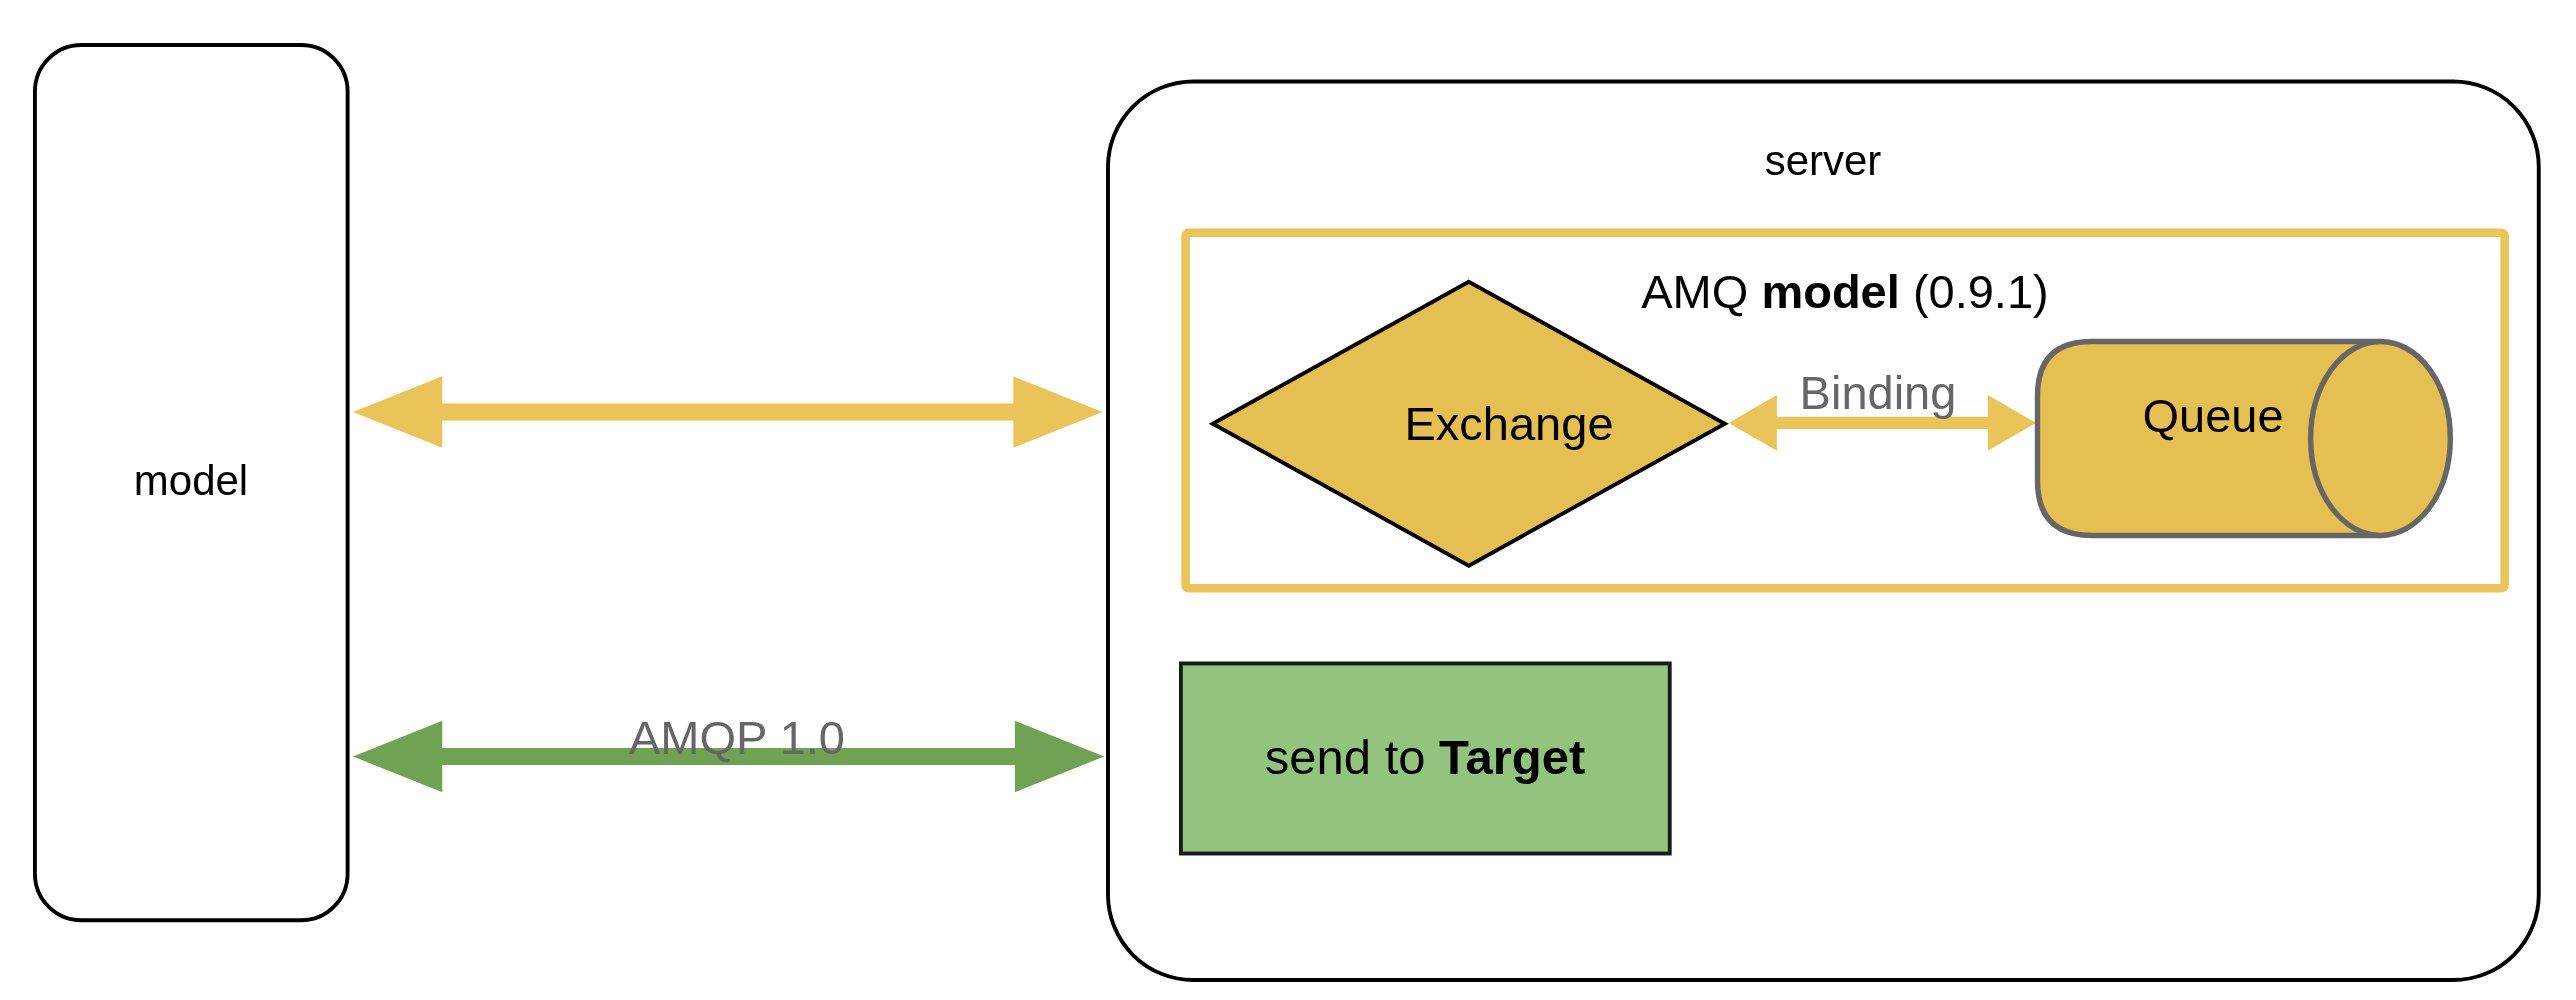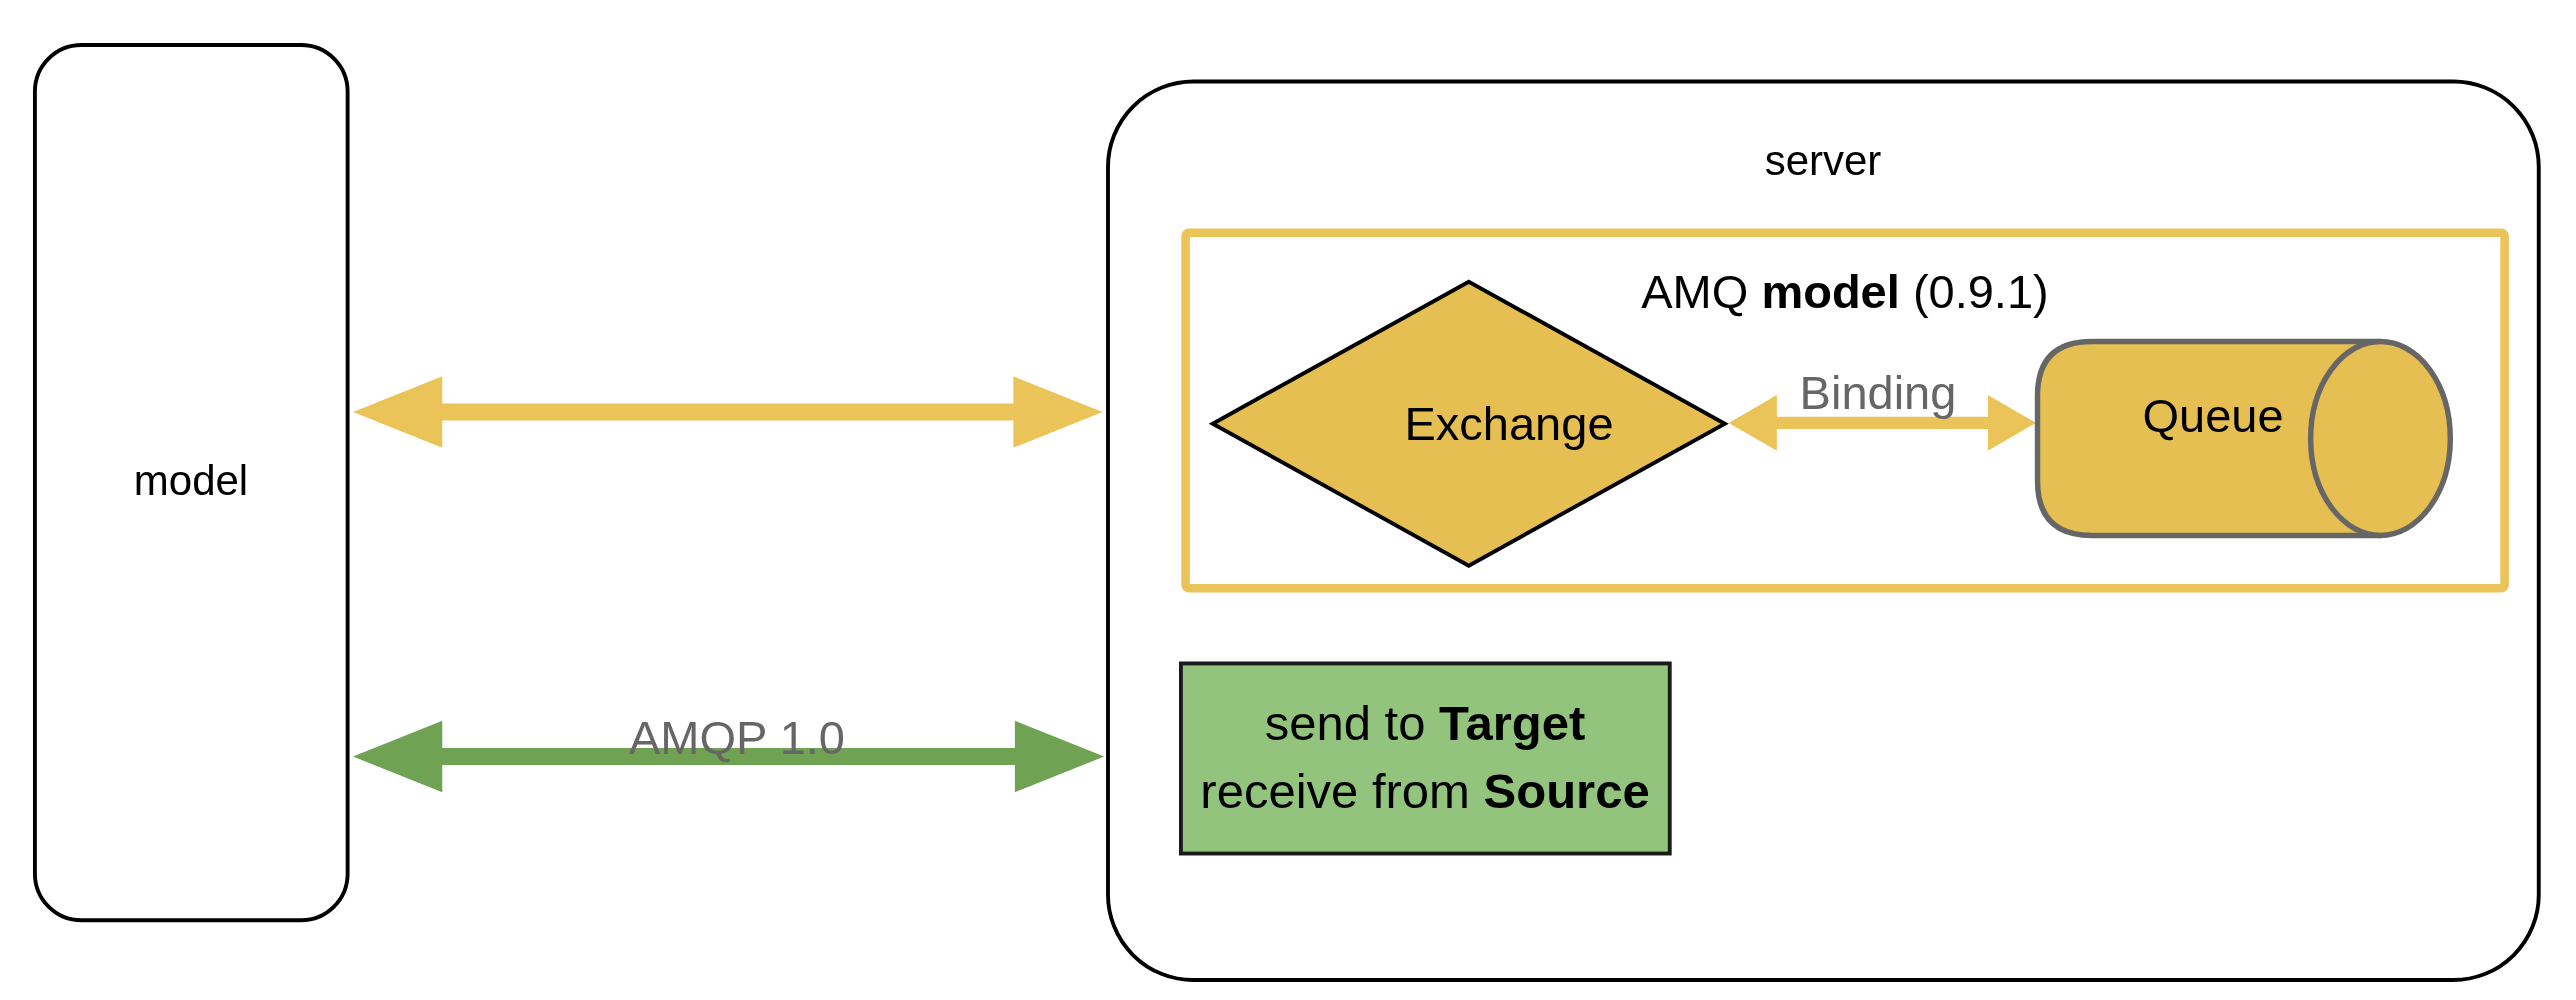--- a/index.html
+++ b/index.html
@@ -57,17 +57,16 @@
   </div>
 
   <div class="label" style="left:1469px;top:424px;margin-left:40px;">Exchange</div>
 
   <div class="label gray" style="left:1878px;top:393px;text-align:center;">Binding</div>
 
   <div class="label" style="left:2213px;top:416px;">Queue</div>
 
   <div class="label greenbox-text" style="left:1425px;top:758px;">
     <div><span>send to </span><span class="b">Target</span></div>
-    <div><span>receive from </span><span class="b">Source</span></div>
   </div>
 
 </div>
 
 
 </body></html>

